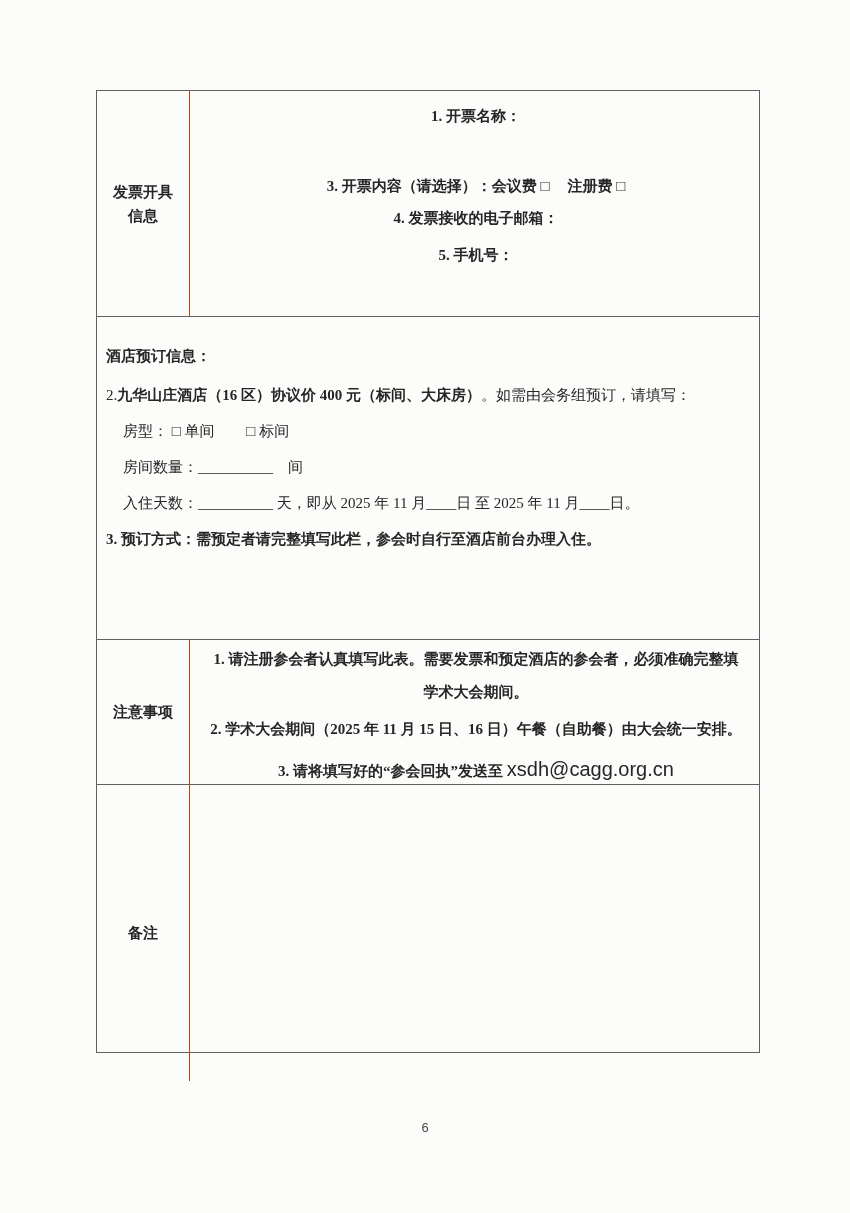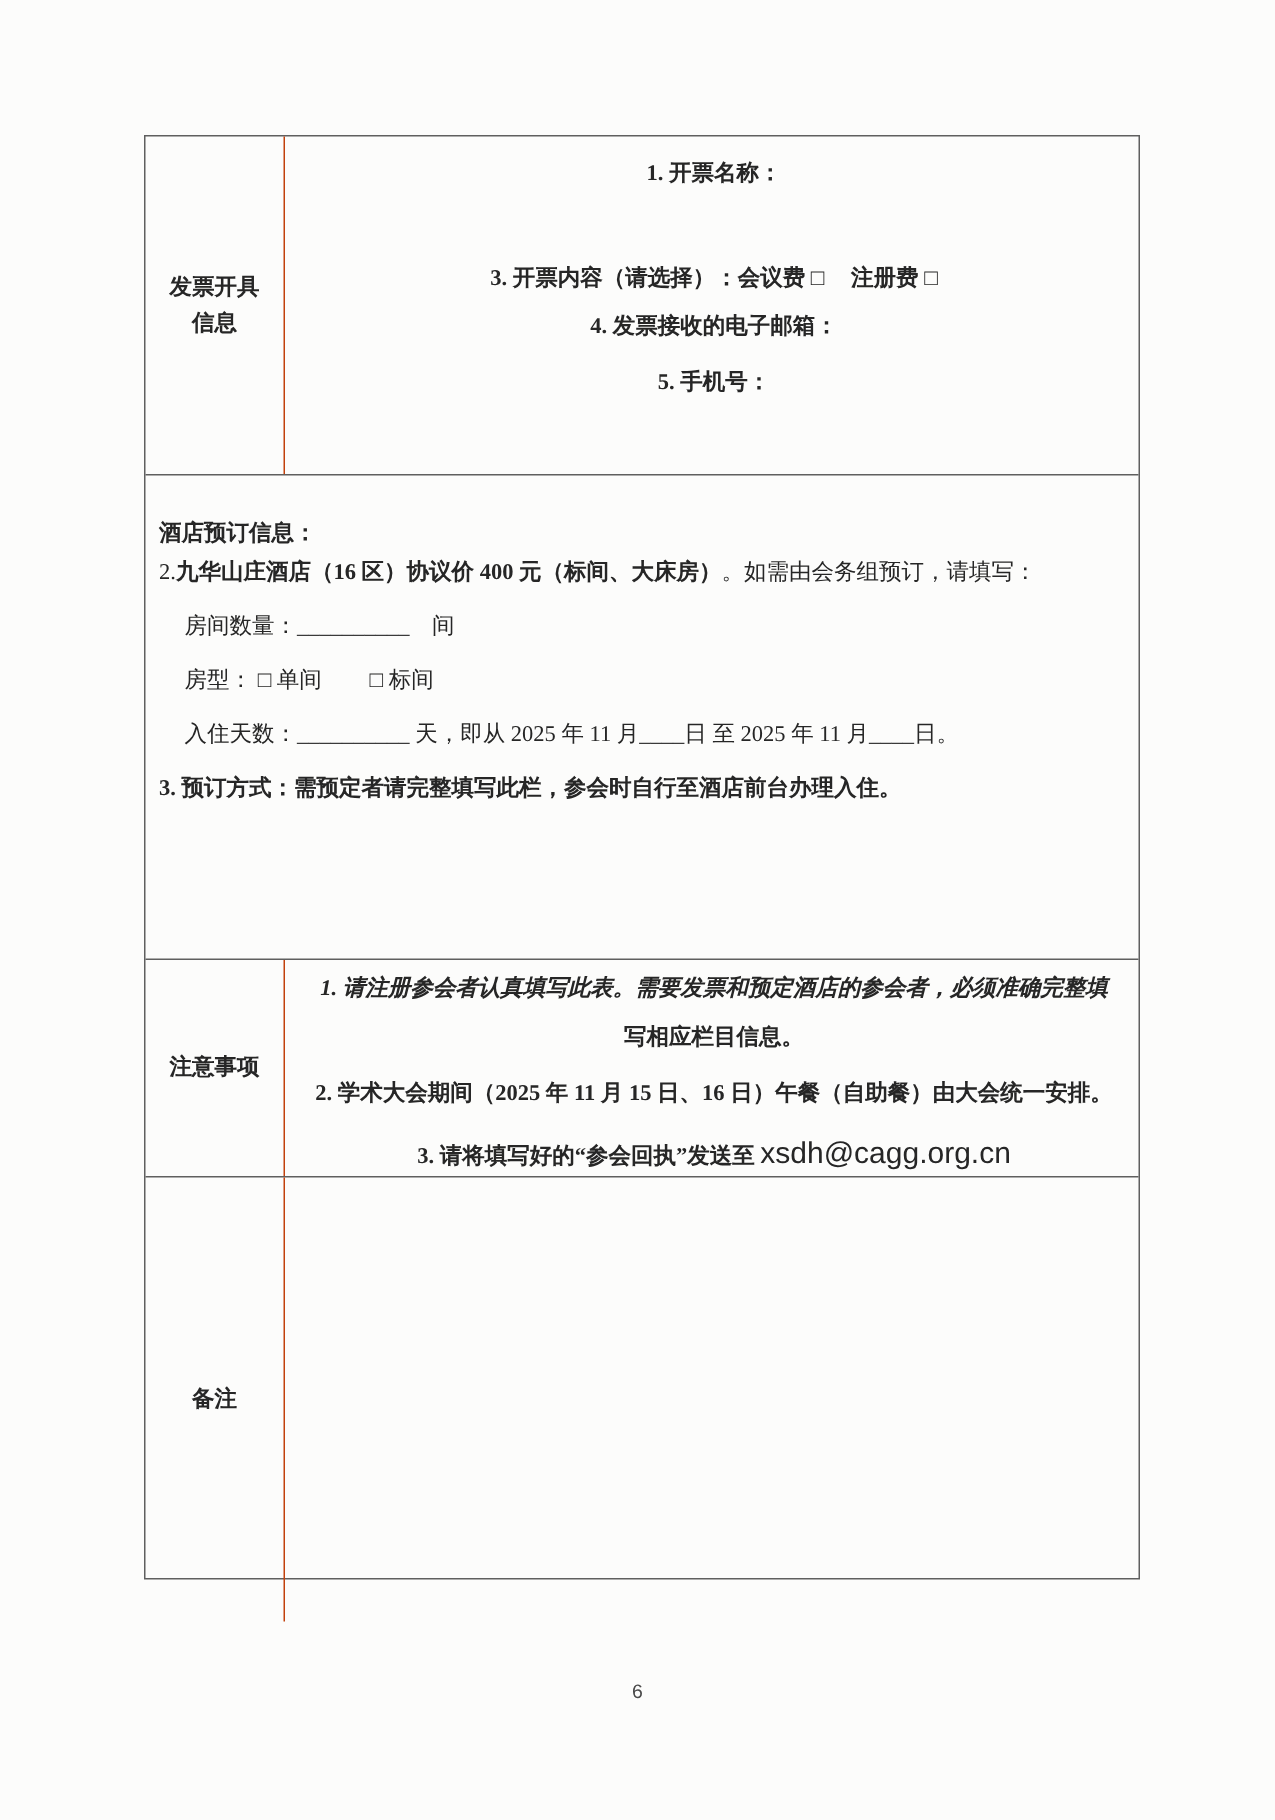--- a/index.html
+++ b/index.html
@@ -35,30 +35,30 @@
     line-height:24px;
   }
   .cell { flex:1; padding:0 14px 0 17px; box-sizing:border-box;text-align:center; }
   .line { line-height:22px; }
   .bold { font-weight:bold; }
   .invoice-cell { padding-top:14px; }
   .inv-item-1 { margin-bottom:48px; }
   .inv-item-2 { margin-bottom:12px; }
   .inv-item-3 { margin-bottom:10px; }
   .inv-item-4 { margin-bottom:15px; }
-  .hotel-title { margin-bottom:4px; }
+  .hotel-title { margin-bottom:17px; }
   .hotel-line { margin-bottom:14px; }
   .indent { margin-left:17px; }
   .cb { display:inline-block; font-weight:normal; }
   .gap-sm { margin-left:10px; }
   .gap-md { margin-left:14px; }
   .gap-lg { margin-left:55px; }
   .gap-xl { margin-left:28px; }
   .notes-cell { padding-top:8px; }
-  .note-1a { margin-bottom:11px;font-style:italic; }
+  .note-1a { margin-bottom:11px; }
   .note-1b { margin-bottom:15px; }
   .note-2  { margin-bottom:18px; }
   .email {
     font-family:"Liberation Sans","DejaVu Sans",sans-serif;
     font-weight:normal;
     font-size:20px;
   }
   .page-number {
     position:absolute; left:0; top:1120px; width:850px;
     text-align:center;
@@ -91,37 +91,37 @@
         <div class="line bold inv-item-4">4.  发票接收的电子邮箱：</div>
         <div class="line bold">5.  手机号：</div>
       </div>
     </div>
 
     <div class="row2 row-border">
       <div class="line bold hotel-title">酒店预订信息：</div>
       <div class="line hotel-line">
         <span>2.</span><span class="bold">九华山庄酒店（16 区）协议价 400 元（标间、大床房）</span><span>。如需由会务组预订，请填写：</span>
       </div>
-      <div class="line hotel-line indent">房间数量：__________　间</div>
       <div class="line hotel-line indent">
         <span>房型：</span>
         <span class="cb">□</span>
         <span>单间</span>
         <span class="cb gap-xl">□</span>
         <span>标间</span>
       </div>
+      <div class="line hotel-line indent">房间数量：__________　间</div>
       <div class="line hotel-line indent">入住天数：__________ 天，即从 2025 年 11 月____日 至 2025 年 11 月____日。</div>
       <div class="line bold">3. 预订方式：需预定者请完整填写此栏，参会时自行至酒店前台办理入住。</div>
     </div>
 
     <div class="row row3 row-border">
       <div class="side">注意事项</div>
       <div class="cell notes-cell">
         <div class="line bold note-1a">1.  请注册参会者认真填写此表。需要发票和预定酒店的参会者，必须准确完整填</div>
-        <div class="line bold note-1b">写相应栏目信息。</div>
+        <div class="line bold note-1b">学术大会期间。</div>
         <div class="line bold note-2">2.  学术大会期间（2025 年 11 月 15 日、16 日）午餐（自助餐）由大会统一安排。</div>
         <div class="line bold">
           <span>3.  请将填写好的“参会回执”发送至 </span><span class="email">xsdh@cagg.org.cn</span>
         </div>
       </div>
     </div>
 
     <div class="row row4">
       <div class="side">备注</div>
       <div class="cell"></div>

